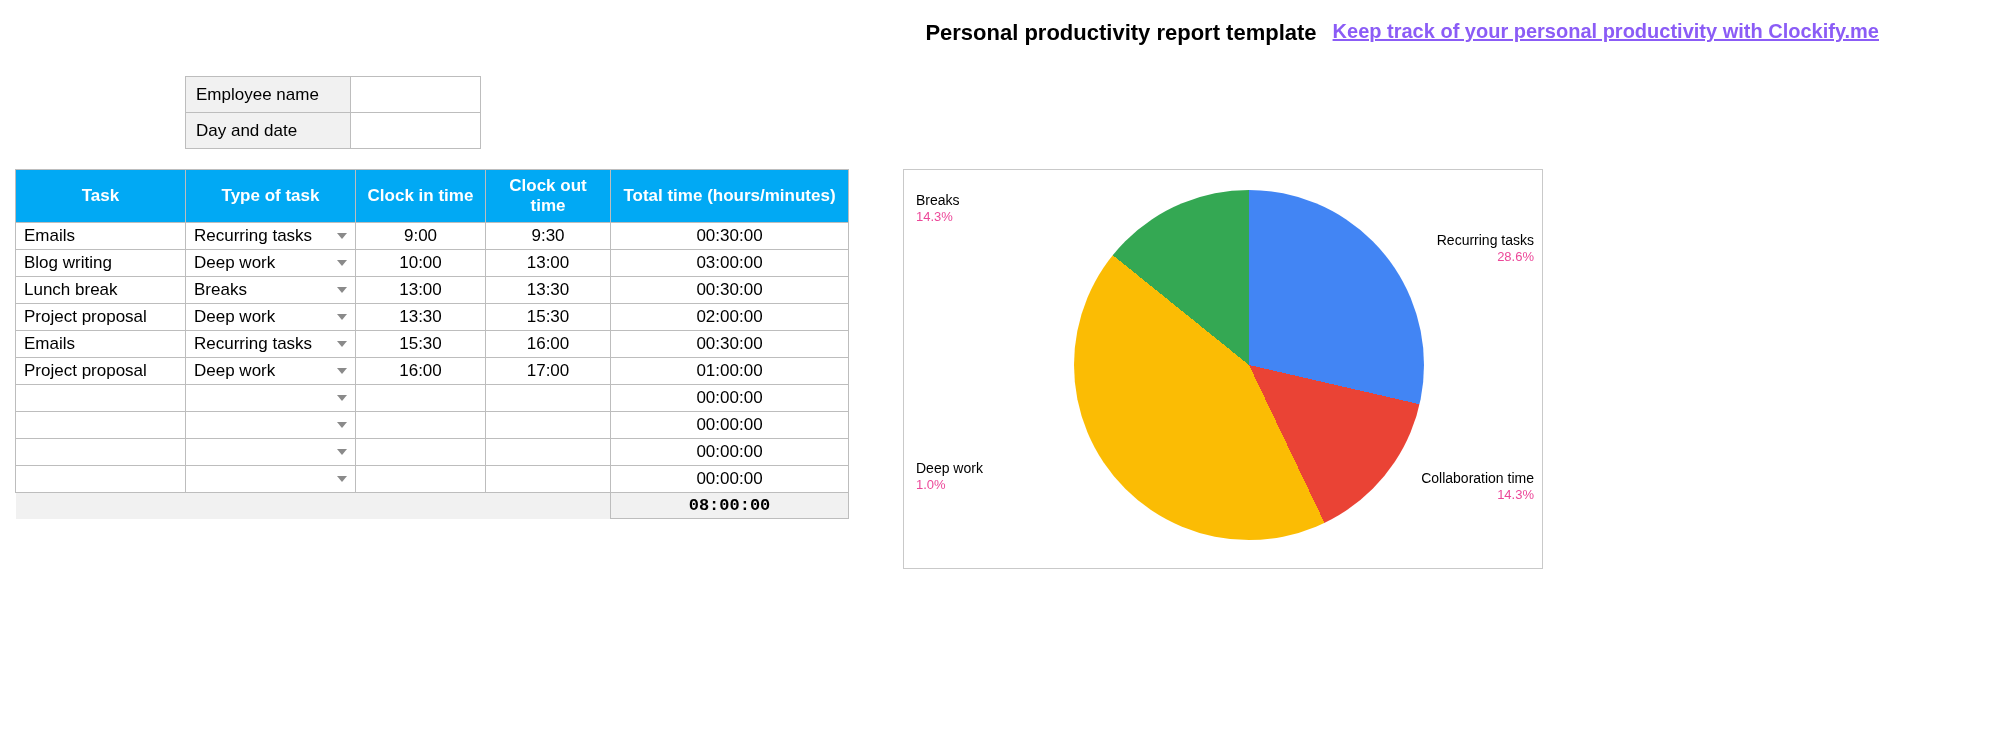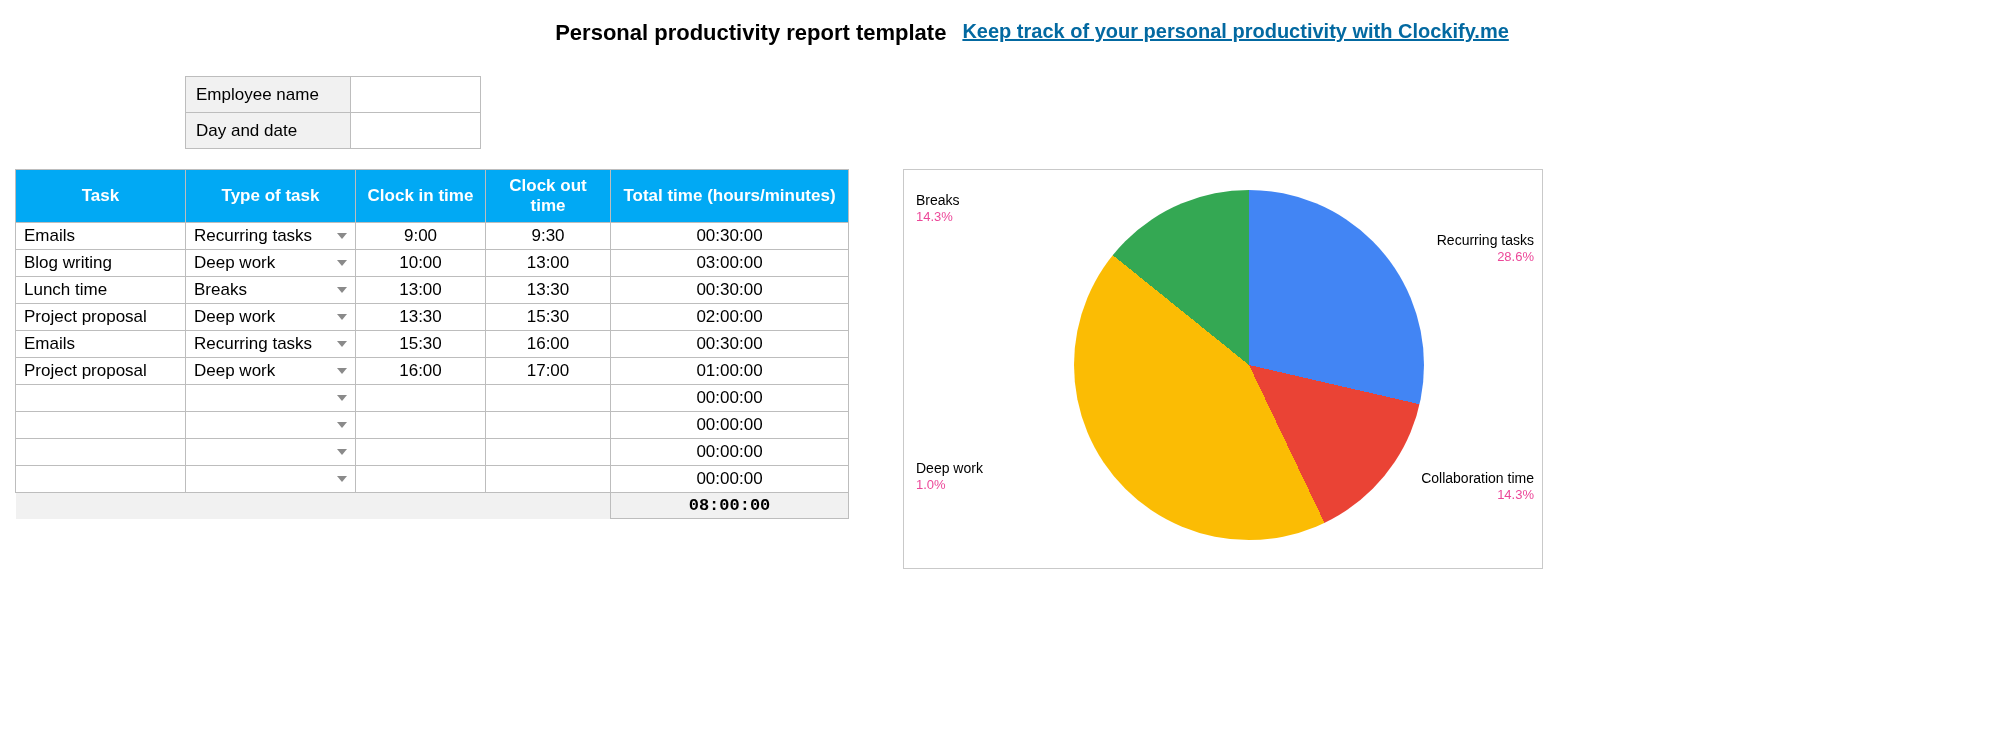--- a/index.html
+++ b/index.html
@@ -7,35 +7,35 @@
     margin: 0;
     font-family: Arial, Helvetica, sans-serif;
     font-size: 16px;
     background: #fff;
     color: #000;
     width: 1999px;
     padding: 20px 10px 40px 15px;
   }
   .top-row {
     display: flex;
-    justify-content: center;
+    justify-content: flex-end;
     align-items: flex-start;
     padding-left: 170px;
     padding-right: 110px;
     margin-bottom: 30px;
     gap: 16px;
   }
   .title {
     font-size: 22px;
     font-weight: bold;
   }
   .promo-link {
     font-size: 20px;
     font-weight: bold;
-    color: #0369a1;
+    color: #8b5cf6;
     text-decoration: underline;
   }
   .meta-table {
     margin-left: 170px;
     border-collapse: collapse;
     margin-bottom: 20px;
   }
   .meta-table td {
     border: 1px solid #bdbdbd;
     padding: 6px 10px;
@@ -184,21 +184,21 @@
             <div class="type-cell">
               <span>Deep work</span>
               <span class="dd-caret"></span>
             </div>
           </td>
           <td class="col-in">10:00</td>
           <td class="col-out">13:00</td>
           <td class="col-total">03:00:00</td>
         </tr>
         <tr>
-          <td class="col-task">Lunch time</td>
+          <td class="col-task">Lunch break</td>
           <td class="col-type">
             <div class="type-cell">
               <span>Breaks</span>
               <span class="dd-caret"></span>
             </div>
           </td>
           <td class="col-in">13:00</td>
           <td class="col-out">13:30</td>
           <td class="col-total">00:30:00</td>
         </tr>

